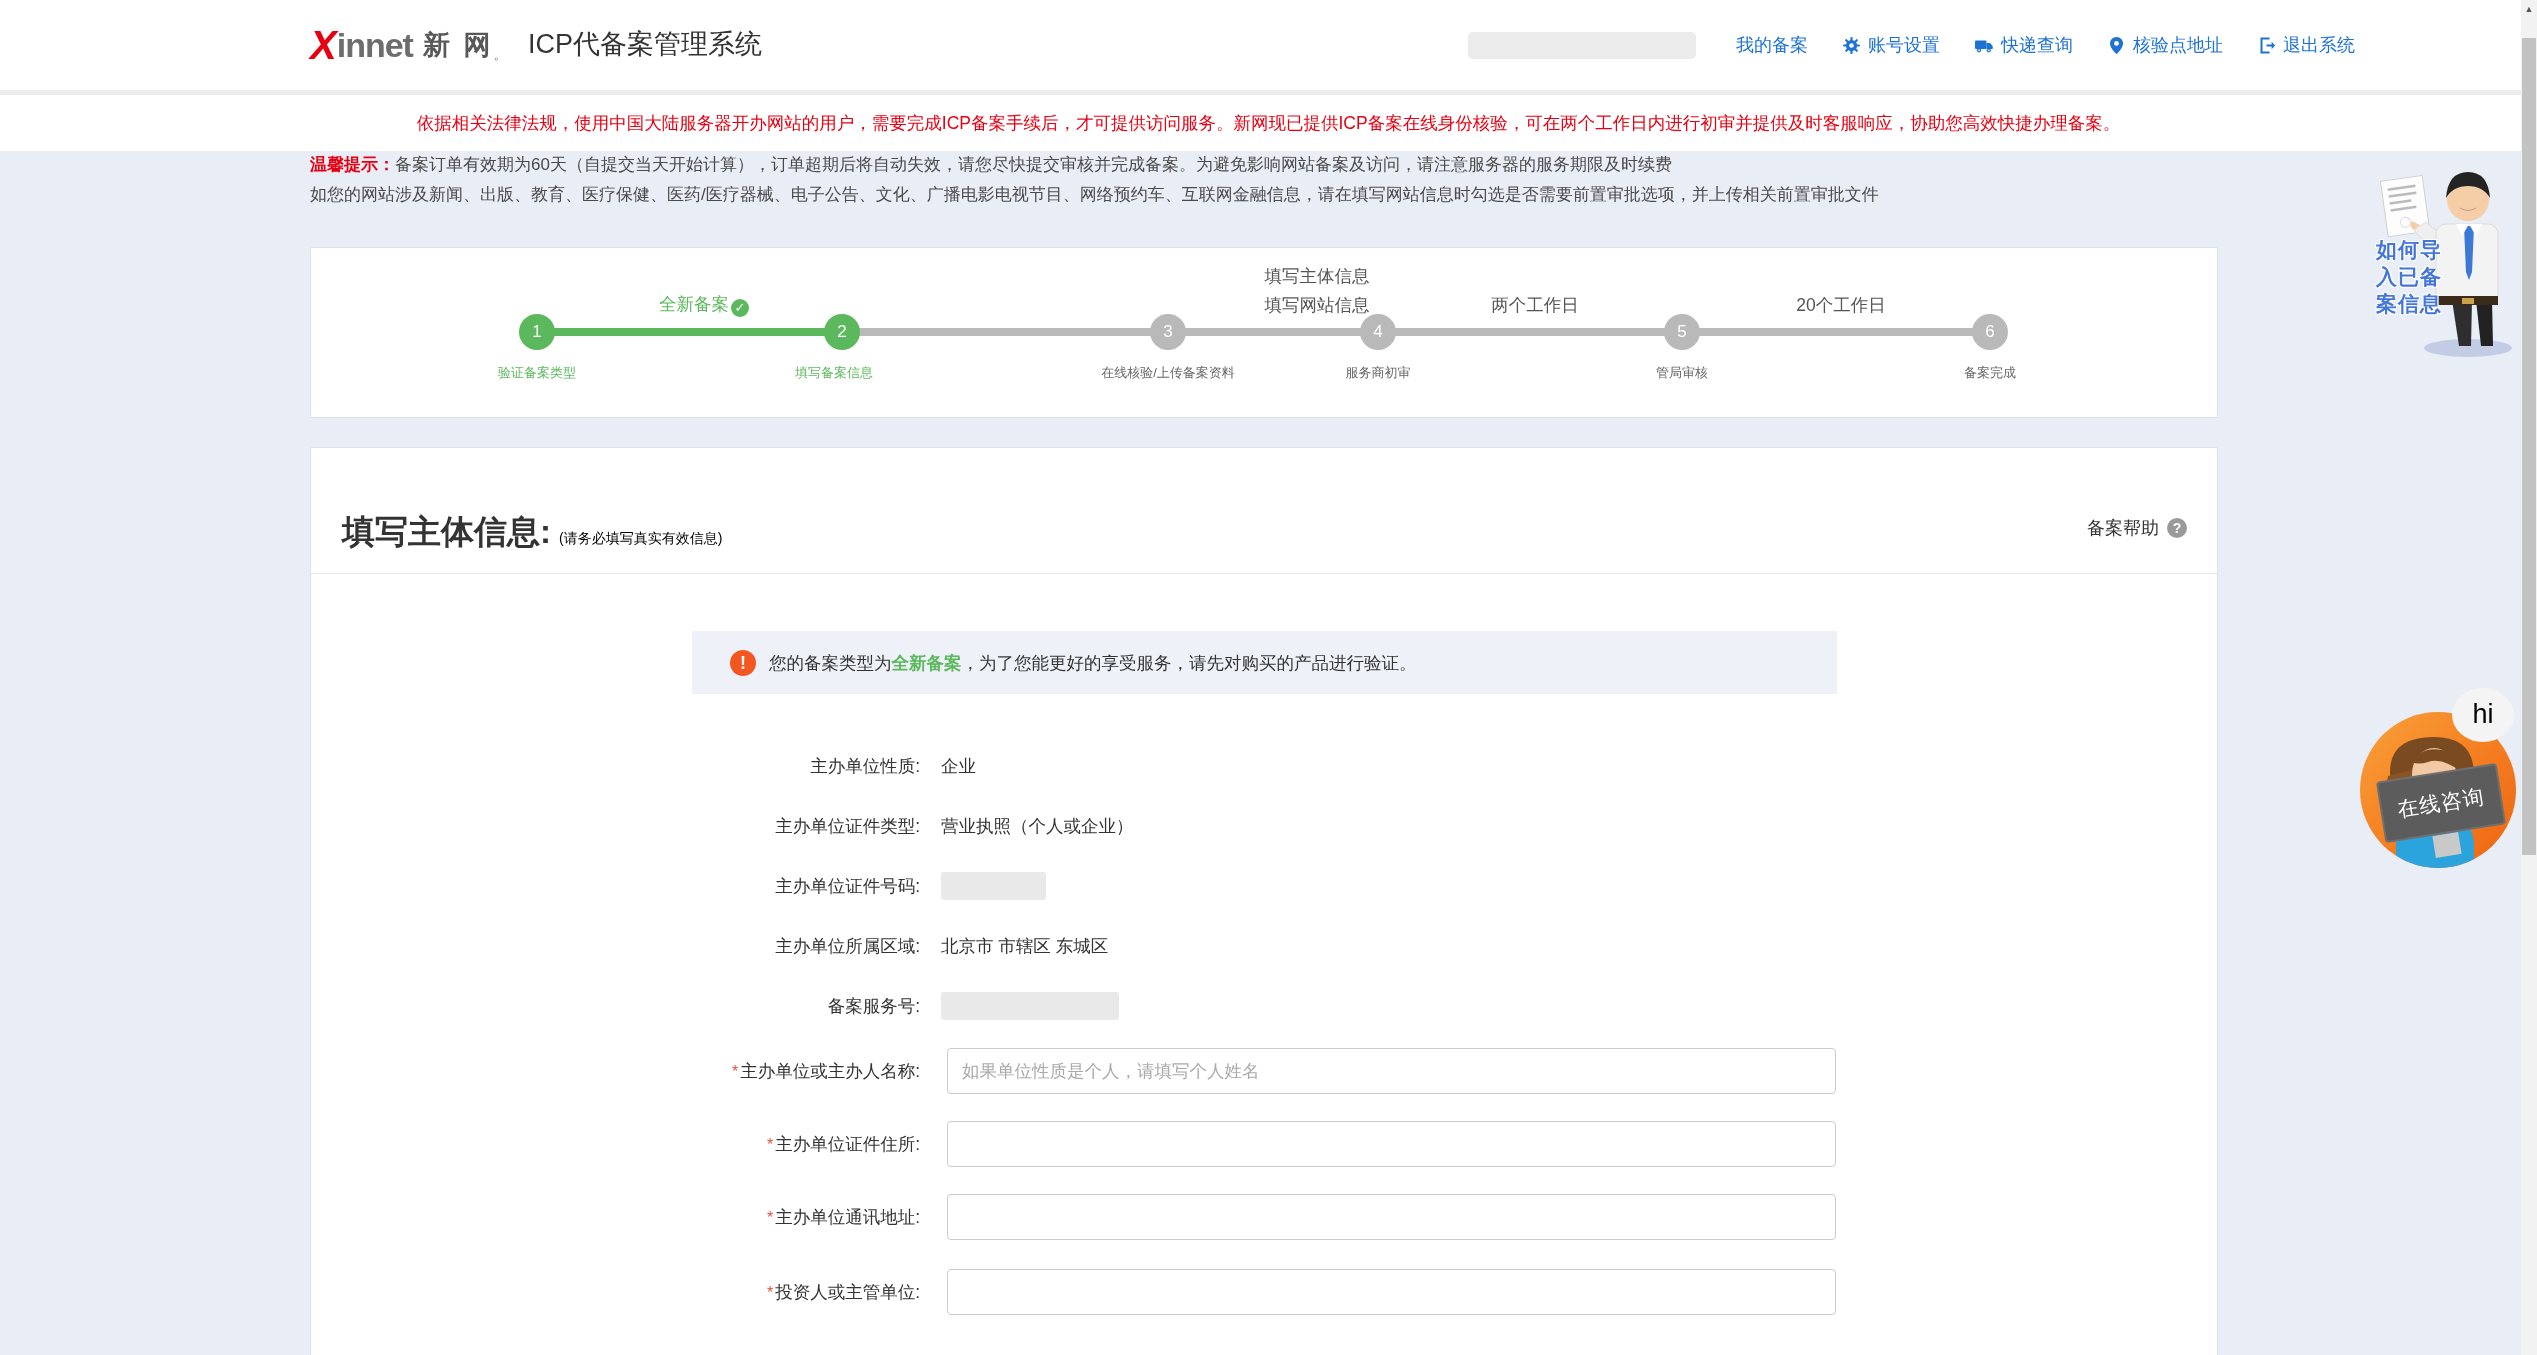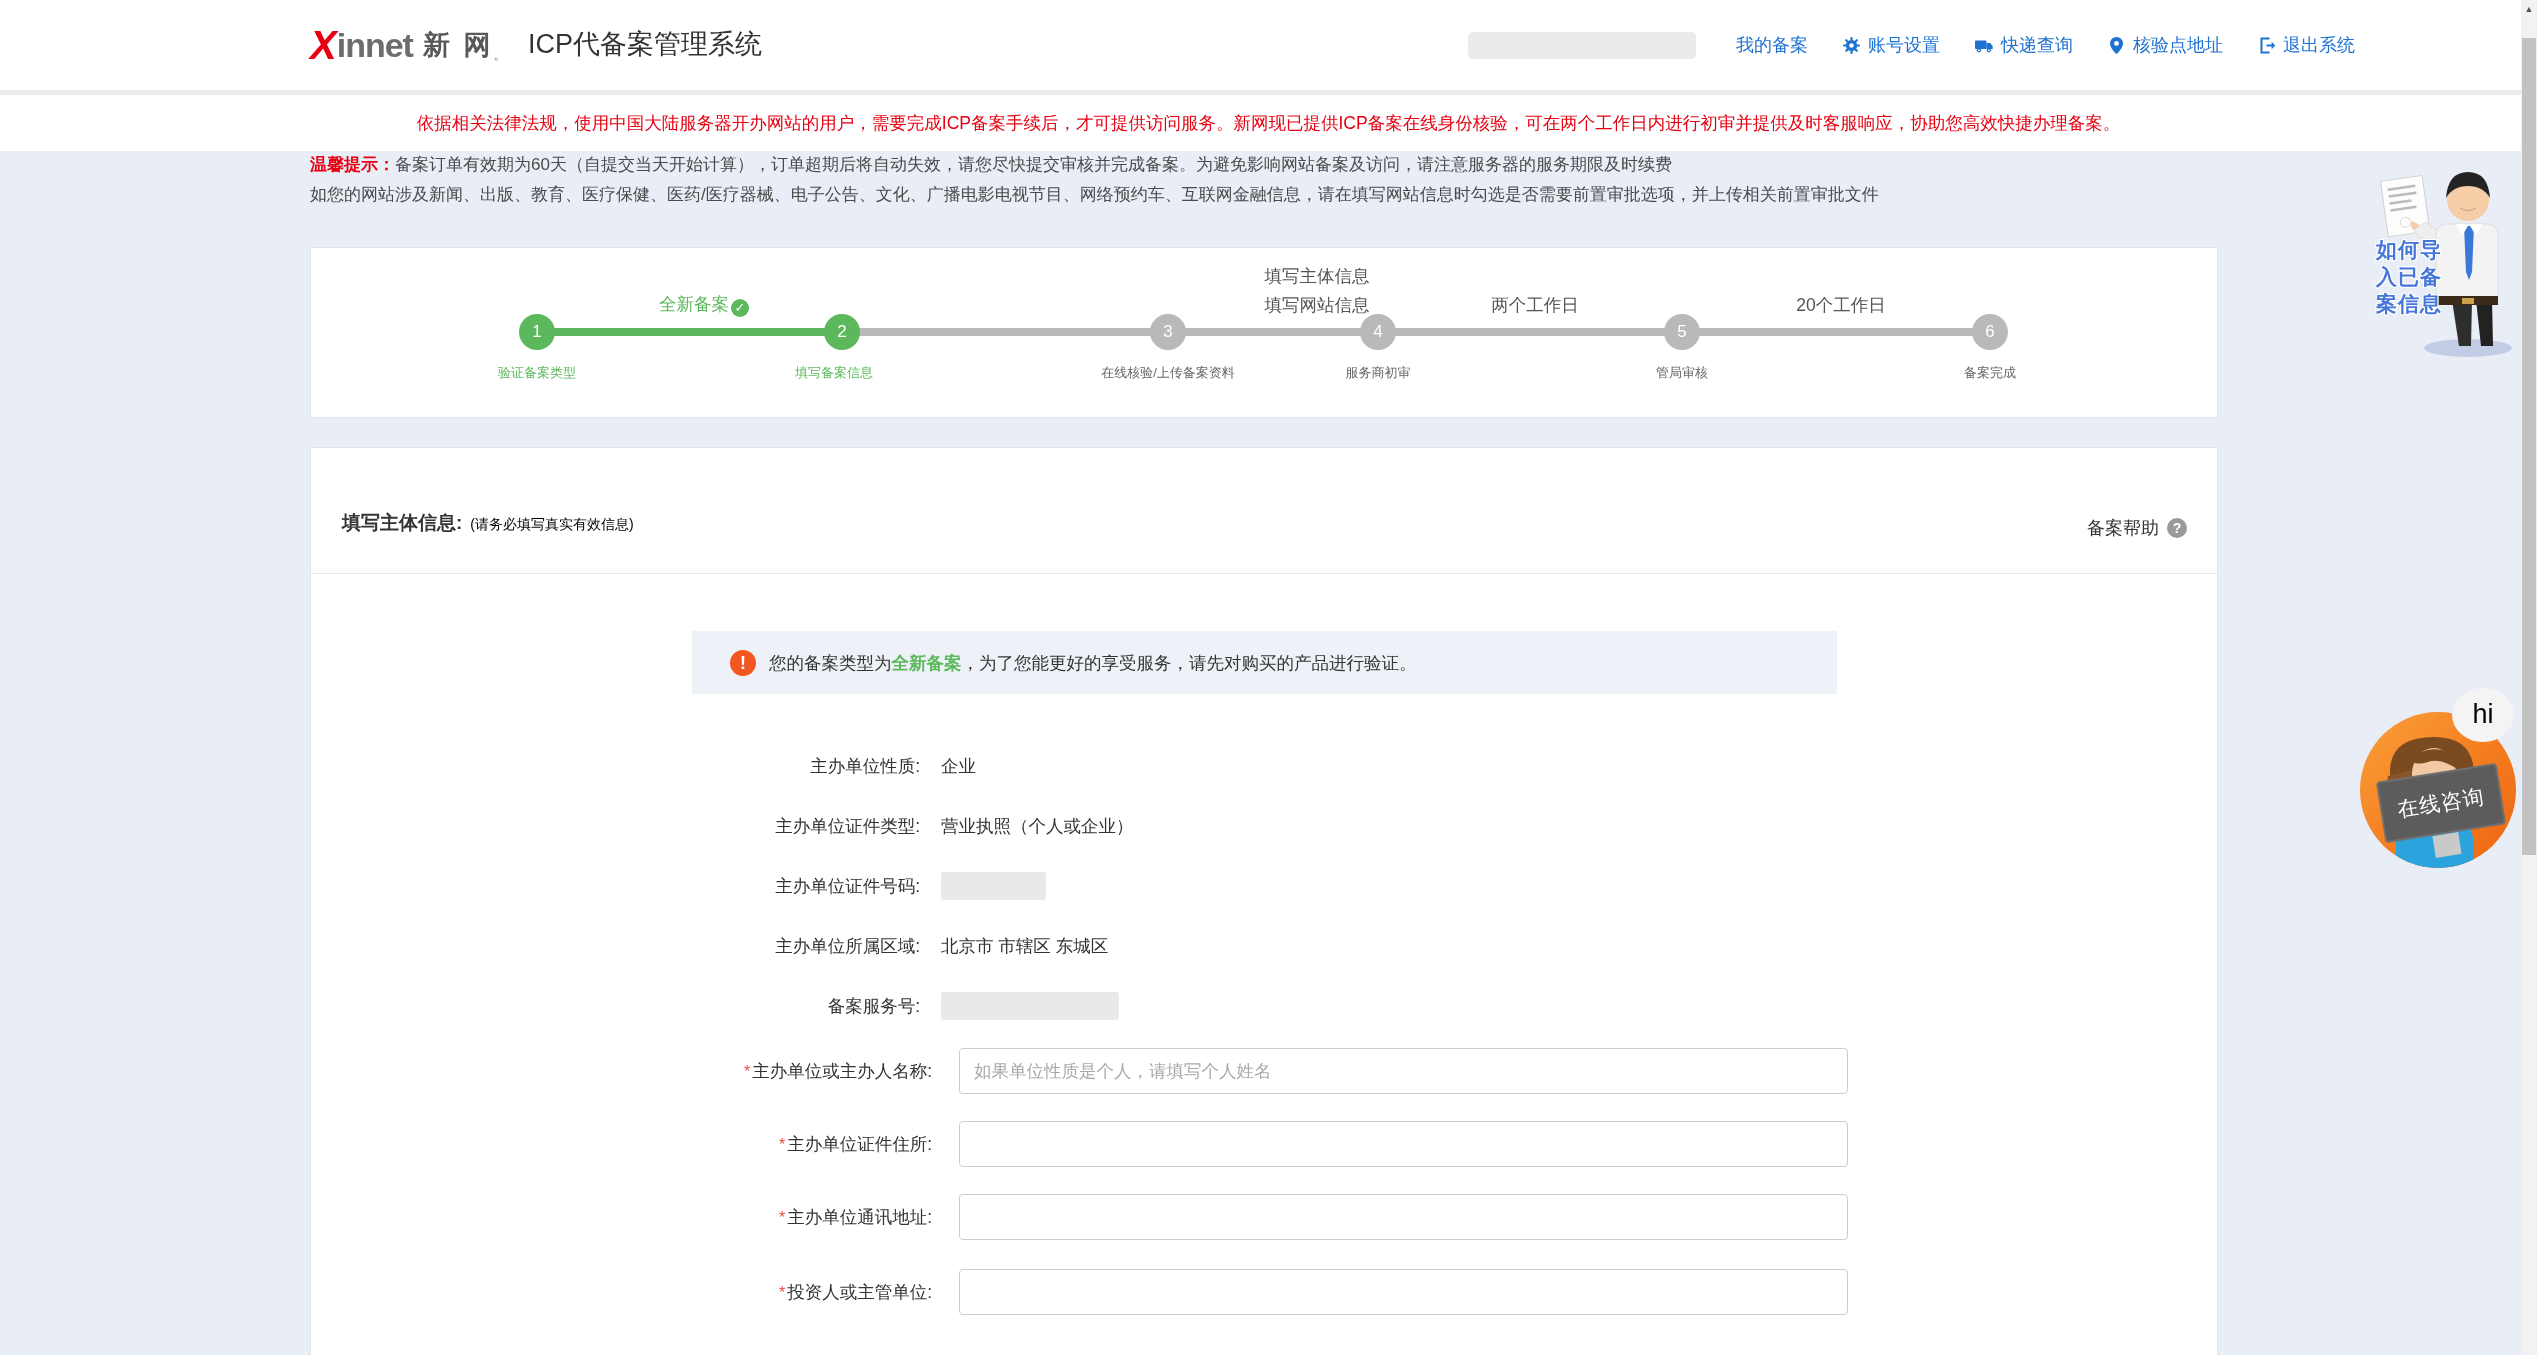--- a/index.html
+++ b/index.html
@@ -43,41 +43,41 @@
   .step-label.on { color:#5cb85c; }
   .anno { position:absolute; width:320px; text-align:center; font-size:17.5px; color:#555; }
   .anno.green { color:#5cb85c; }
   .check-ic { display:inline-block; width:18px; height:18px; border-radius:50%; background:#5cb85c;
               color:#fff; font-size:13px; line-height:18px; text-align:center; vertical-align:-2px; margin-left:2px; }
 
   
   .main-card { position:absolute; left:310px; top:447px; width:1908px; height:950px;
                background:#fff; border:1px solid #dfe3ec; }
   .card-head { position:absolute; left:31px; top:62px; display:flex; align-items:baseline; }
-  .card-title { font-size:19px; font-weight:bold; color:#333; }
+  .card-title { font-size:33px; font-weight:bold; color:#333; }
   .card-sub { font-size:14px; color:#000000; margin-left:8px; }
   .help { position:absolute; right:30px; top:68px; display:flex; align-items:center; gap:8px; cursor:pointer; }
   .help-text { font-size:18px; color:#333; }
   .q-ic { width:20px; height:20px; border-radius:50%; background:#9a9a9a; color:#fff; font-size:14px;
           font-weight:bold; text-align:center; line-height:20px; }
   .divider { position:absolute; left:0; top:125px; width:100%; height:1px; background:#e8e8e8; }
 
   .alert { position:absolute; left:381px; top:183px; width:1145px; height:63px; background:#eef2f8;
            display:flex; align-items:center; padding-left:38px; }
   .alert-ic { width:26px; height:26px; border-radius:50%; background:#f3571f; color:#fff; font-size:18px;
               font-weight:bold; text-align:center; line-height:26px; flex:0 0 auto; }
   .alert-text { font-size:17.5px; color:#333; margin-left:13px; }
   .alert-hl { color:#5cb85c; font-weight:bold; }
 
   .srow { position:absolute; left:0; width:100%; height:28px; }
   .srow .lbl { position:absolute; left:0; width:609px; text-align:right; font-size:17.5px; color:#333; line-height:28px; }
   .srow .val { position:absolute; left:630px; font-size:17.5px; color:#333; line-height:28px; }
   .redacted { position:absolute; left:630px; top:0; height:28px; background:#e9e9e9; border-radius:3px; }
 
-  .irow { position:absolute; left:12px; width:100%; height:34px; }
+  .irow { position:absolute; left:0; width:100%; height:34px; }
   .irow .lbl { position:absolute; left:0; width:609px; text-align:right; font-size:17.5px; color:#333; line-height:46px; }
   .star { color:#e84c3d; margin-right:2px; font-size:16px; }
   .irow input { position:absolute; left:636px; top:0; width:889px; height:46px; border:1px solid #ccc;
                 border-radius:4px; font-size:17.5px; color:#333; padding:0 14px; outline:none;
                 font-family:"Liberation Sans","DejaVu Sans",sans-serif; }
   .irow input::placeholder { color:#a9a9a9; }
 
   
   .import-float { position:absolute; left:2376px; top:150px; width:150px; height:215px; cursor:pointer; }
   .import-text { position:absolute; left:0; top:86px; font-size:21px; font-weight:bold; color:#4576d8;

